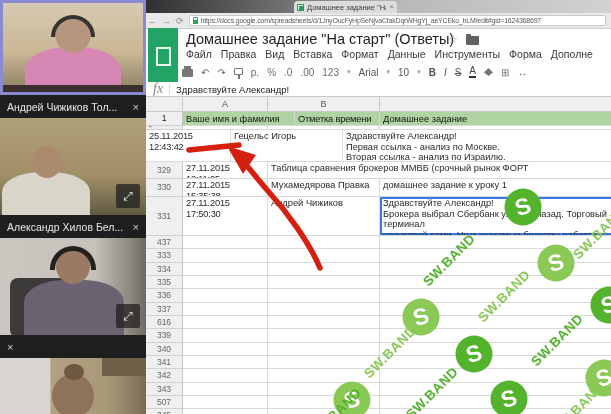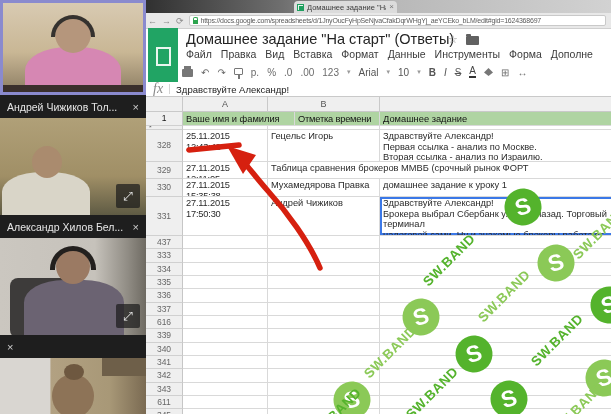--- a/index.html
+++ b/index.html
@@ -217,21 +217,20 @@
       <div class="c ca">Отметка времени</div>
       <div class="c cc">Домашнее задание</div>
     </div>
     <div class="grow sliver">
       <div class="c rn">*</div>
       <div class="c ca"></div>
       <div class="c cb"></div>
       <div class="c cc"></div>
     </div>
     <div class="grow r328">
-      <div class="c rn">328</div>
       <div class="c ca">25.11.2015 12:43:42</div>
       <div class="c cb">Гецельс Игорь</div>
       <div class="c cc pre">Здравствуйте Александр!
 Первая ссылка - анализ по Москве.
 Вторая ссылка - анализ по Израилю.</div>
     </div>
     <div class="grow r329">
       <div class="c rn">329</div>
       <div class="c ca">27.11.2015 12:11:05</div>
       <div class="c cc">Таблица сравнения брокеров ММВБ (срочный рынок ФОРТ</div>
@@ -330,21 +329,21 @@
         </div>
 
         <div class="grow empty-row">
           <div class="c rn">343</div>
           <div class="c ca"></div>
           <div class="c cb"></div>
           <div class="c cc"></div>
         </div>
 
         <div class="grow empty-row">
-          <div class="c rn">611</div>
+          <div class="c rn">507</div>
           <div class="c ca"></div>
           <div class="c cb"></div>
           <div class="c cc"></div>
         </div>
 
         <div class="grow empty-row">
           <div class="c rn">345</div>
           <div class="c ca"></div>
           <div class="c cb"></div>
           <div class="c cc"></div>

